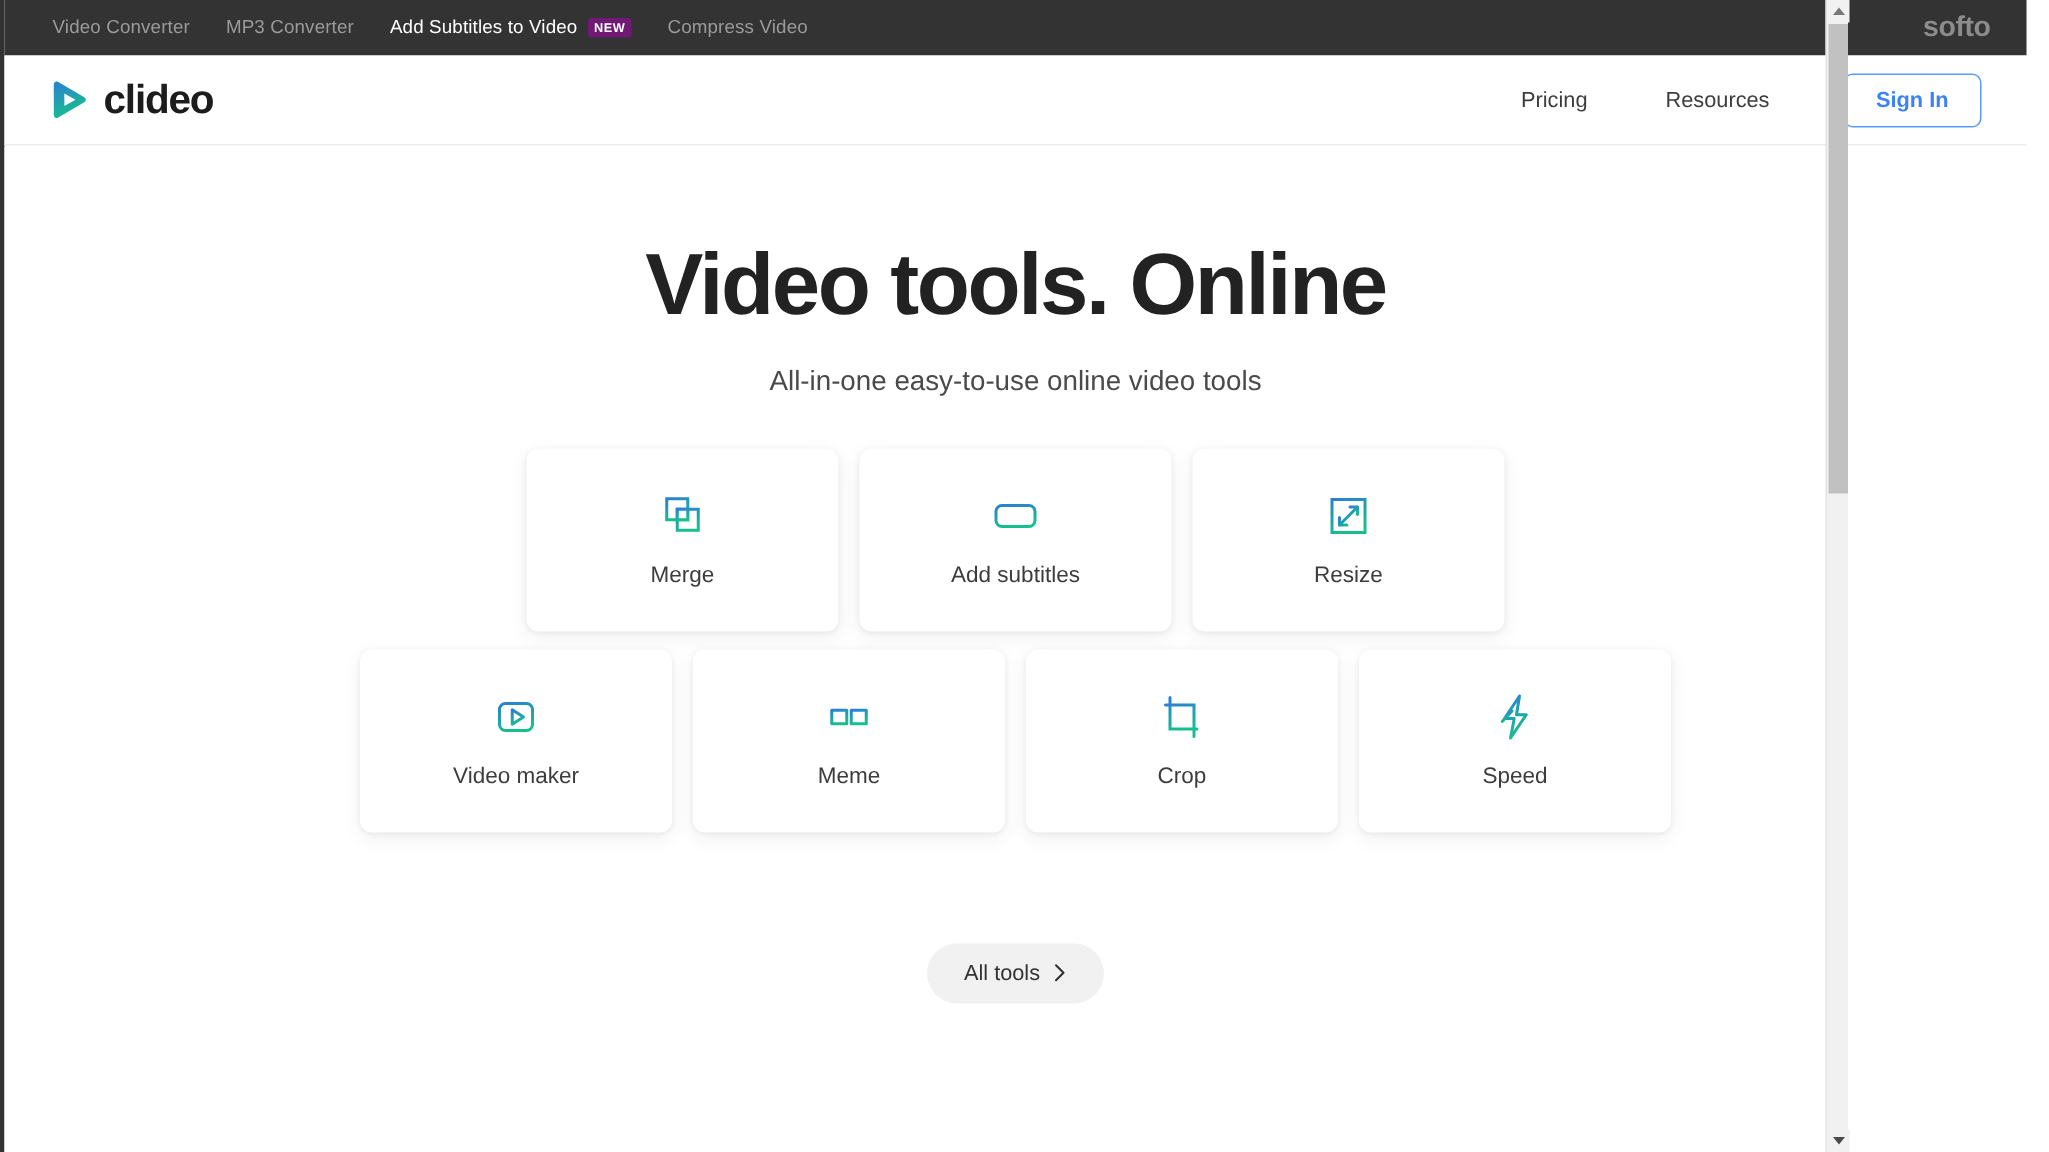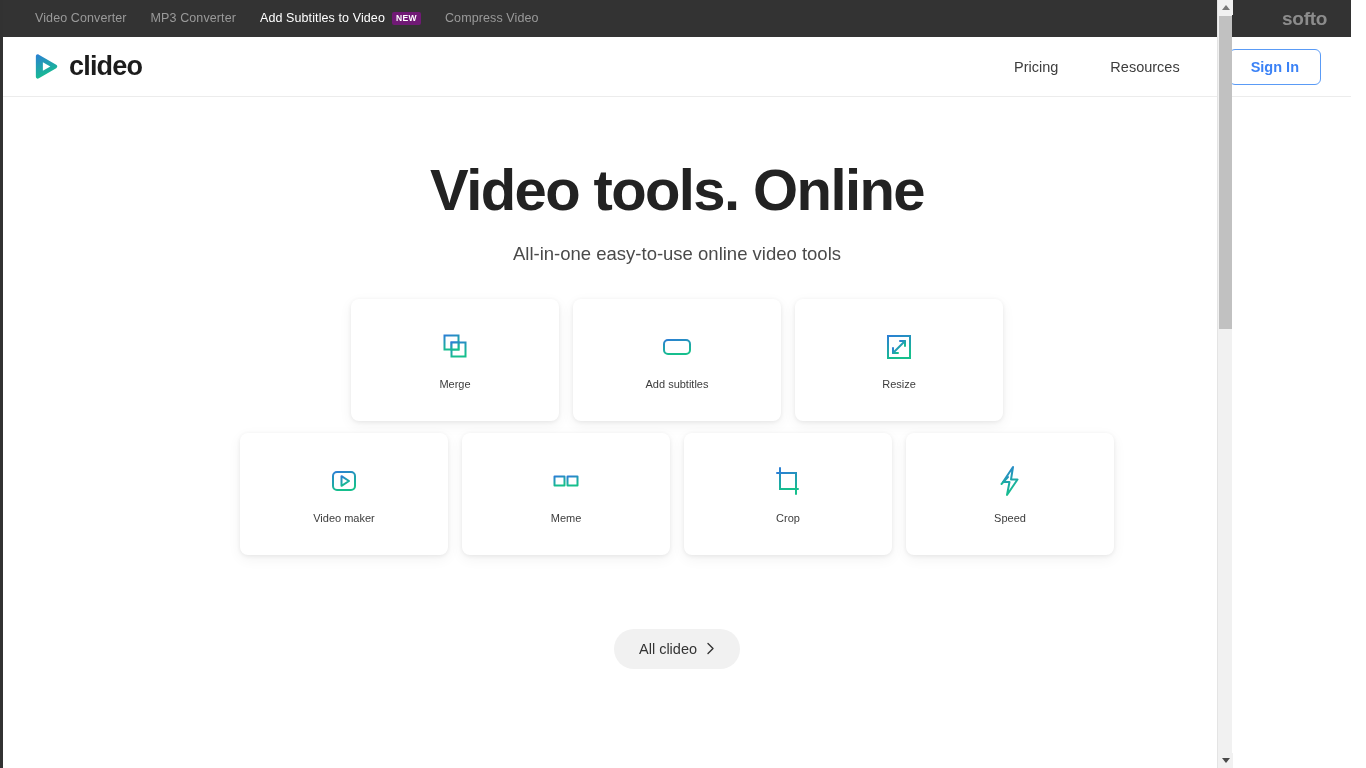--- a/index.html
+++ b/index.html
@@ -91,21 +91,21 @@
   .tool-row.row2 { gap: 14px; margin-top: 12px; }
 
   .tool-card {
     width: 208px; height: 122px;
     background: #ffffff; border-radius: 8px;
     box-shadow: 0 1px 4px rgba(0,0,0,.07), 0 4px 14px rgba(0,0,0,.055);
     display: flex; flex-direction: column; align-items: center;
     justify-content: center; cursor: pointer; gap: 14px;
   }
   .tool-icon { width: 34px; height: 34px; display: block; }
-  .tool-label { font-size: 11px; color: #3c3c3c; }
+  .tool-label { font-size: 15px; color: #3c3c3c; }
 
   .all-tools-wrap { display: flex; justify-content: center; margin-top: 74px; }
   .all-tools {
     background: #f1f1f1; border: none; border-radius: 22px;
     padding: 12px 25px; font-size: 14.5px; color: #333333;
     display: flex; align-items: center; gap: 9px; cursor: pointer;
     font-family: inherit;
   }
   .chev { display: block; }
 
@@ -273,21 +273,21 @@
             <line x1="8.5" y1="20" x2="15" y2="13" stroke="url(#grad)" stroke-width="2" stroke-linecap="round"></line>
           </svg>
           <span class="tool-label">Speed</span>
         </div>
 
       </div>
     </div>
 
     <div class="all-tools-wrap">
       <button class="all-tools">
-        <span>All clideo</span>
+        <span>All tools</span>
         <svg class="chev" width="9" height="13" viewBox="0 0 9 13">
           <polyline points="2,1.5 7,6.5 2,11.5" fill="none" stroke="#333333" stroke-width="1.4" stroke-linecap="round" stroke-linejoin="round"></polyline>
         </svg>
       </button>
     </div>
 
   </div>
 
   <div class="scrollbar">
     <div class="sb-arrow up">

